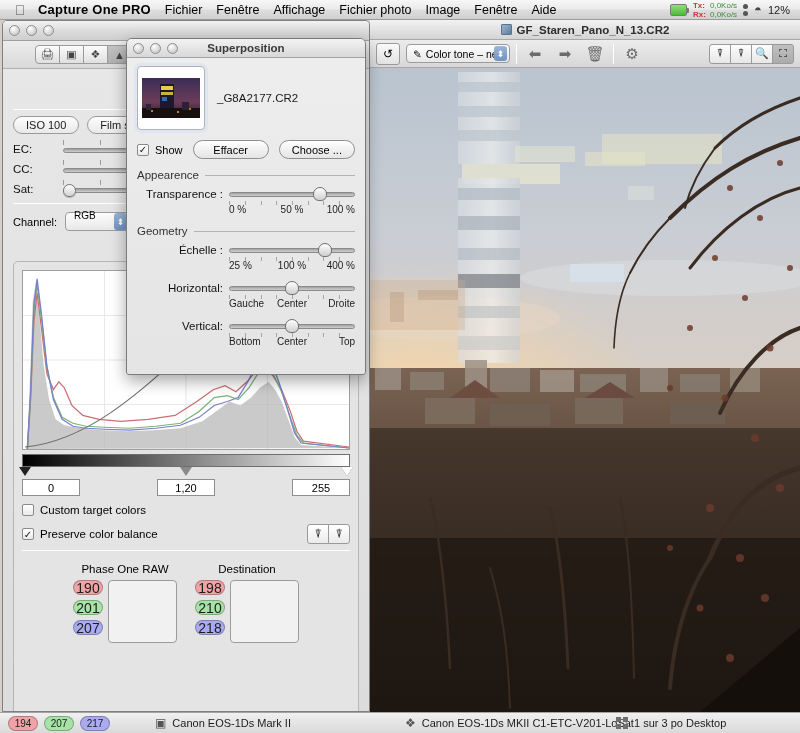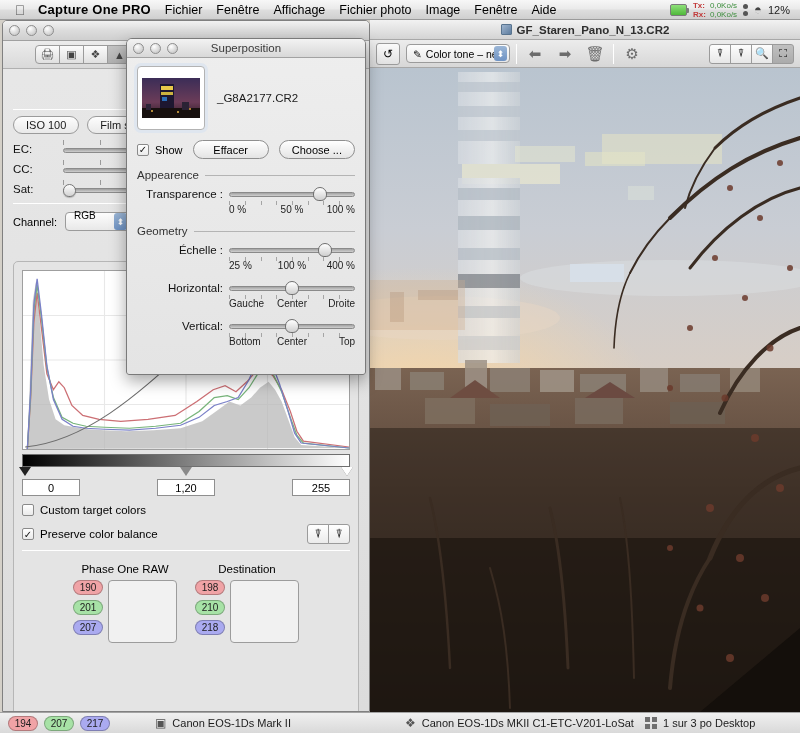--- a/index.html
+++ b/index.html
@@ -51,21 +51,21 @@
     overflow: hidden;
   }
   .titlebar {
     height: 20px; background: linear-gradient(to bottom,#f2f2f2 0%,#dcdcdc 50%,#cfcfcf 100%);
     border-bottom: 1px solid #a0a0a0; display: flex; align-items: center; padding: 0 6px;
     position: relative;
   }
   .traffic { display: flex; gap: 6px; }
   .tl { width: 11px; height: 11px; border-radius: 50%; border: 1px solid #8d8d8d;
         background: radial-gradient(circle at 35% 30%, #ffffff, #cfcfcf 70%); }
-  .win-title { position:absolute; left:0; right:0; text-align:center; font-size: 11.5px; font-weight: normal; color: #3a3a3a; pointer-events:none;}
+  .win-title { position:absolute; left:0; right:0; text-align:center; font-size: 11.5px; font-weight: bold; color: #3a3a3a; pointer-events:none;}
   .toolstrip {
     height: 28px; background: linear-gradient(to bottom,#ececec,#d9d9d9);
     border-bottom: 1px solid #b0b0b0; display: flex; align-items: center; padding-left: 32px; gap: 0;
   }
   .tbtn {
     width: 25px; height: 19px; border: 1px solid #9b9b9b; background: linear-gradient(to bottom,#fbfbfb,#e0e0e0);
     display: flex; align-items: center; justify-content: center; margin-left: -1px; font-size: 11px; color: #444;
   }
   .tbtn:first-child { border-radius: 4px 0 0 4px; margin-left: 0;}
   .tbtn:last-child { border-radius: 0 4px 4px 0;}
@@ -132,21 +132,21 @@
   .eyedroppers { margin-left:auto; display:flex; }
   .eyebtn { width:22px; height:20px; border:1px solid #9b9b9b; background:linear-gradient(to bottom,#fff,#ebebeb); display:flex;align-items:center;justify-content:center; font-size:12px;}
   .eyebtn:first-child{border-radius:3px 0 0 3px;}
   .eyebtn:last-child{border-radius:0 3px 3px 0; margin-left:-1px;}
   .cols { display:flex; gap:18px; justify-content:center; margin-top:12px;}
   .col { width: 104px; }
   .col-hdr { text-align:center; font-size:11.5px; margin-bottom:5px; }
   .swatchrow { display:flex; gap:5px; align-items:flex-start;}
   .chips { display:flex; flex-direction:column; gap:5px;}
   .chip { width:30px; height:15px; border-radius:8px; display:flex;align-items:center;justify-content:center;
-          font-size:10px; color:#1d1d1d; border:1px solid rgba(0,0,0,.25);}
+          font-size:14px; color:#1d1d1d; border:1px solid rgba(0,0,0,.25);}
   .chip.r { background:#f0a3a6; } .chip.g { background:#a7e2a6; } .chip.b { background:#aaaaf0; }
   .bigswatch { flex:1; height:63px; background:#f1f1f1; border:1px solid #9c9c9c; border-radius:4px;}
 
   
   .imgwin { position: absolute; left: 370px; top: 0; width: 430px; height: 692px; }
   .img-title { height: 20px; background: linear-gradient(to bottom,#f2f2f2,#d4d4d4);
     display: flex; align-items: center; justify-content: center; gap: 5px; border-bottom:1px solid #a8a8a8;}
   .img-title .ic { width: 11px; height: 11px; background: linear-gradient(135deg,#9fb5cf,#5d7c9e); border:1px solid #59748f; border-radius:1px;}
   .img-title .t { font-size: 11.5px; font-weight: bold; color:#2e2e2e;}
   .img-toolbar { height: 28px; background: linear-gradient(to bottom,#ececec,#d7d7d7); border-bottom:1px solid #a8a8a8;
@@ -201,21 +201,21 @@
   .dlg-scale span { position:absolute; top:3px; font-size:10px; color:#222; white-space:nowrap;}
   .s-left { left:0; } .s-mid { left:50%; transform:translateX(-50%);} .s-right { right:0; }
 
   
   .statusbar { position:absolute; left:0; bottom:0; width:800px; height:21px;
     background: linear-gradient(to bottom,#f0f0f0,#d9d9d9); border-top:1px solid #a3a3a3;
     display:flex; align-items:center; font-size:11px; color:#1c1c1c;}
   .sb-chips { display:flex; gap:6px; padding-left:8px; }
   .sb-chip { width:30px;height:15px;border-radius:8px;display:flex;align-items:center;justify-content:center;font-size:10px;border:1px solid rgba(0,0,0,.25);}
   .sb-item { display:flex; align-items:center; gap:6px; }
-  .sb-1 { position:absolute; left:155px; } .sb-2 { position:absolute; left:405px;} .sb-3{position:absolute; left:645px;align-items:center;}
+  .sb-1 { position:absolute; left:155px; } .sb-2 { position:absolute; left:405px;} .sb-3{position:absolute; left:616px;align-items:center;}
   .sb-ic { font-size:12px; color:#555; }
   .grid4 { display:grid; grid-template-columns:5px 5px; grid-template-rows:5px 5px; gap:2px;}
   .grid4 i { background:#6f6f6f; display:block;}
 </style>
 </head>
 <body>
 
 <div id="root">
 
   <div class="menubar">

